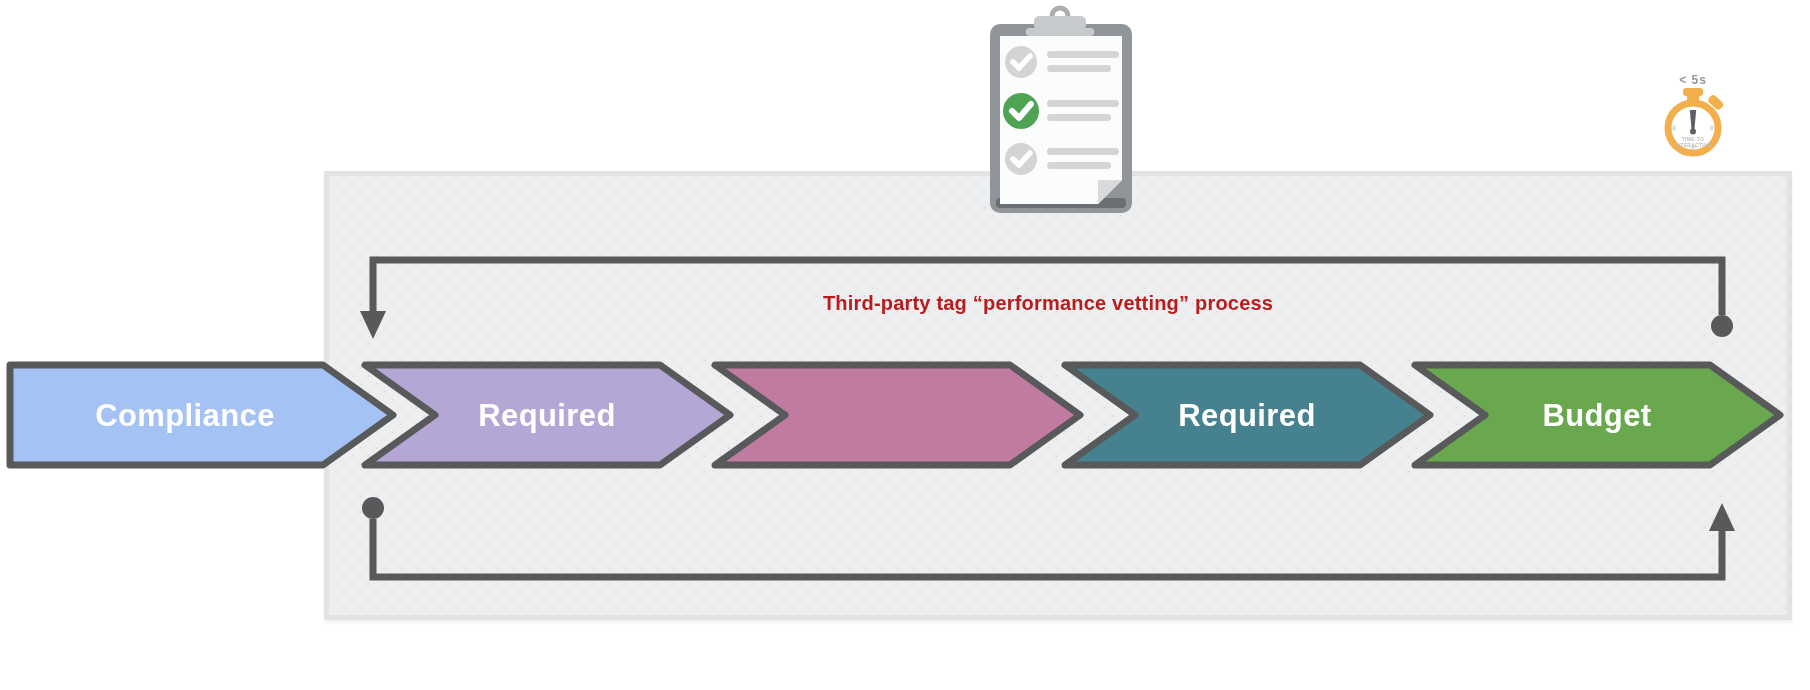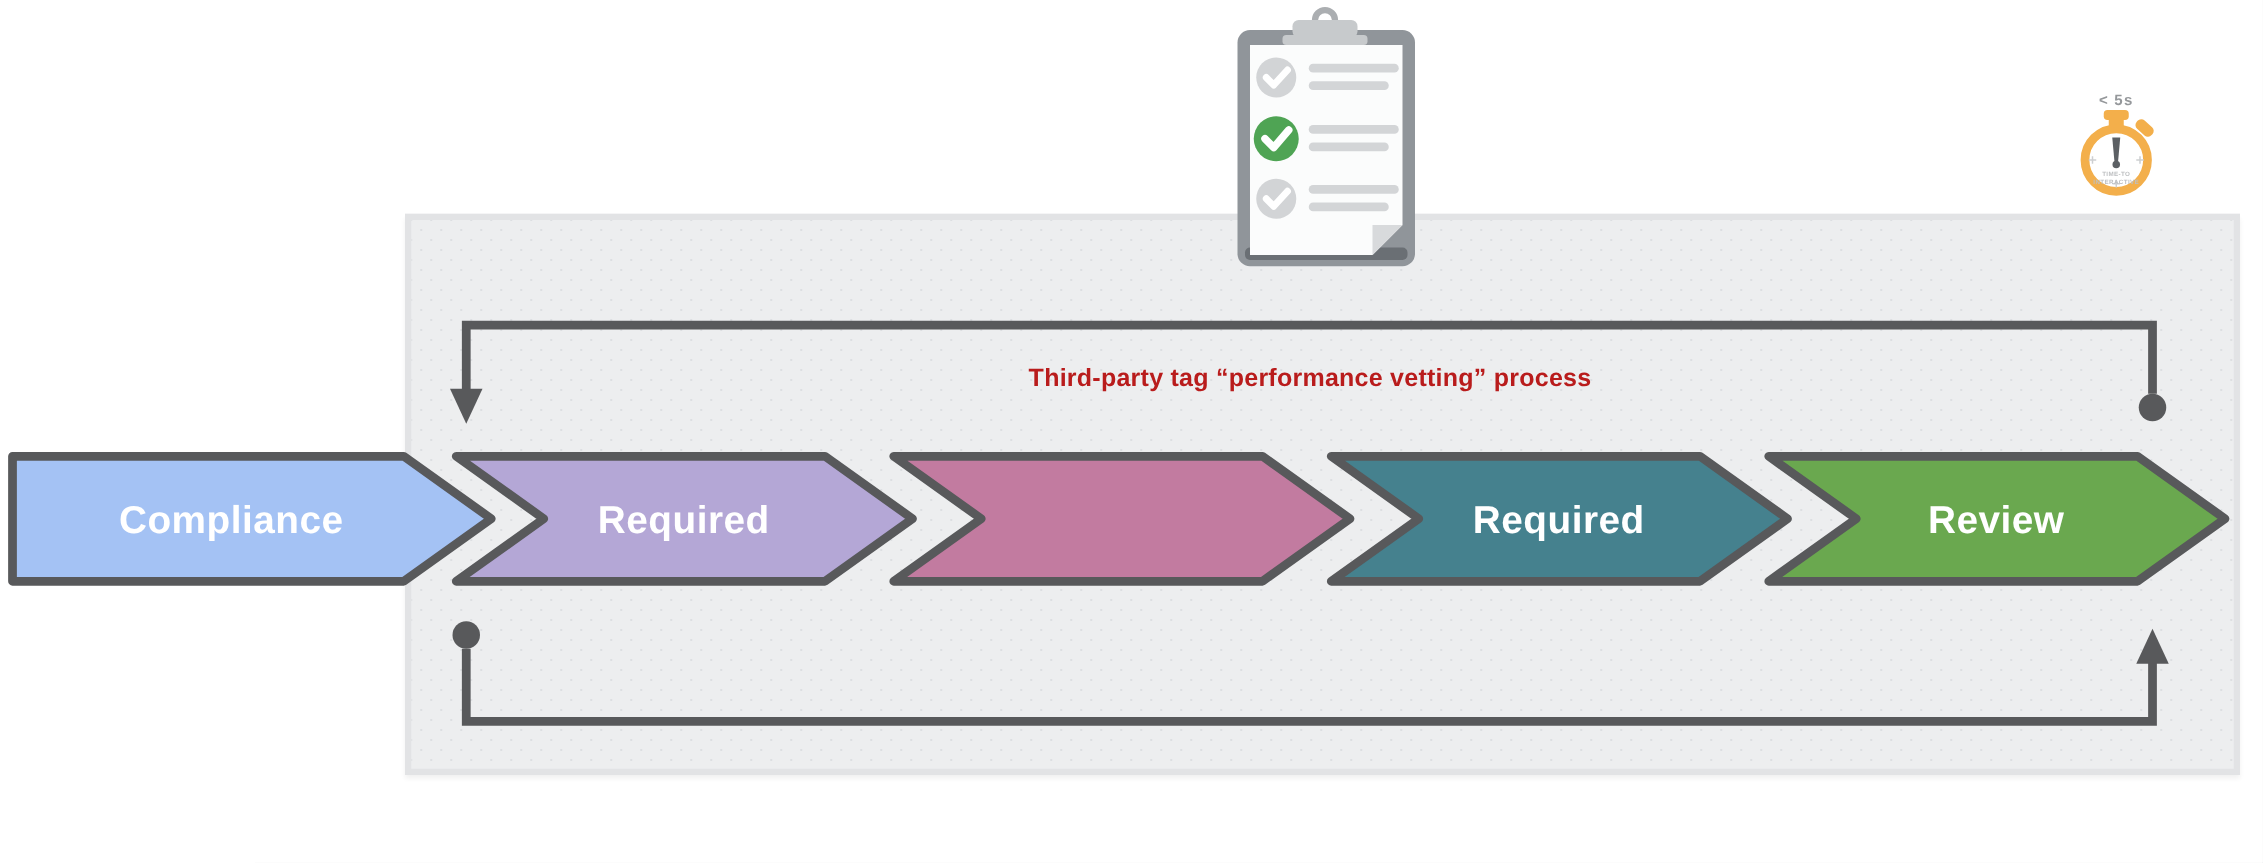--- a/index.html
+++ b/index.html
@@ -109,15 +109,15 @@
   </svg>
 
   <div class="txt stopwatch-caption">&lt; 5s</div>
 
 
   <div class="txt process-title">Third-party tag “performance vetting” process</div>
 
   <div class="txt stage-label s0">Compliance</div>
   <div class="txt stage-label s1">Required</div>
   <div class="txt stage-label s3">Required</div>
-  <div class="txt stage-label s4">Review</div>
+  <div class="txt stage-label s4">Budget</div>
 
 </div>
 
 </body></html>

